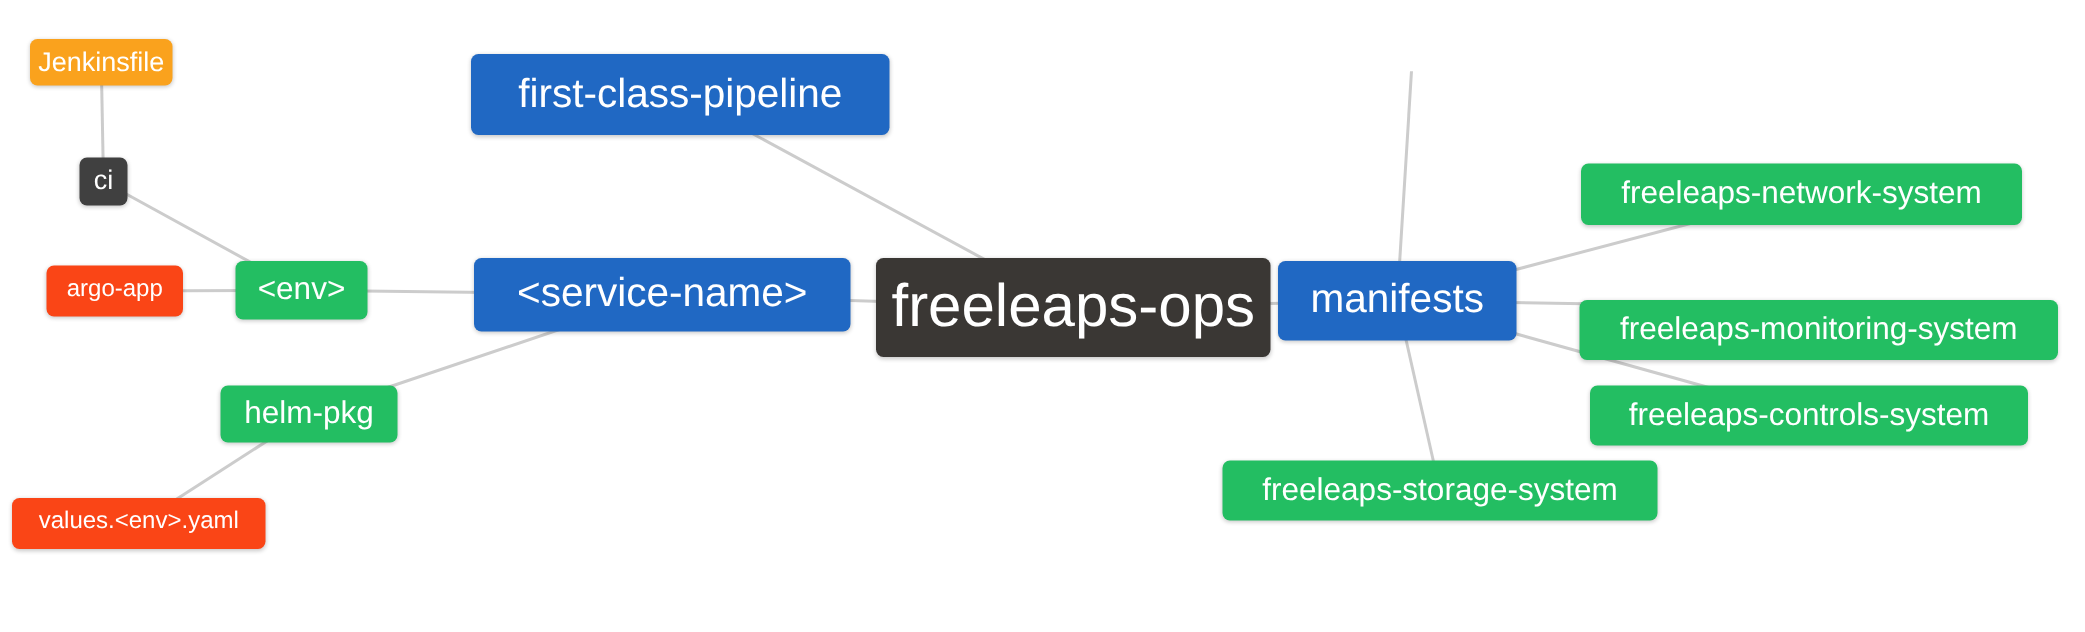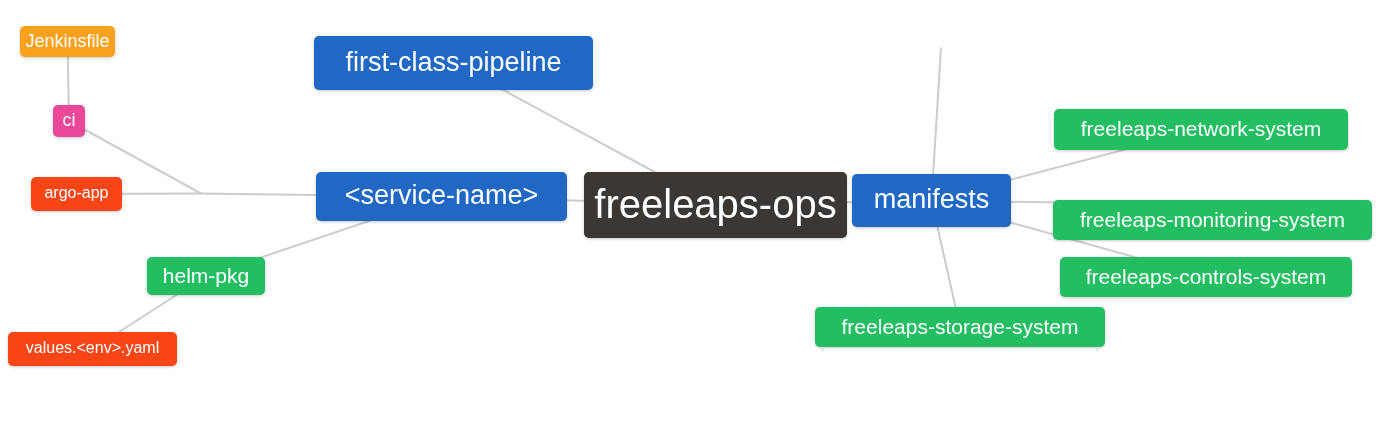--- a/index.html
+++ b/index.html
@@ -63,25 +63,28 @@
       <line x1="715.5" y1="205" x2="931.5" y2="200.5" stroke="#cccccc" stroke-width="2"></line>
       <line x1="931.5" y1="200.5" x2="941" y2="47.5" stroke="#cccccc" stroke-width="2"></line>
       <line x1="931.5" y1="200.5" x2="1201" y2="129.5" stroke="#cccccc" stroke-width="2"></line>
       <line x1="931.5" y1="200.5" x2="1212.5" y2="205" stroke="#cccccc" stroke-width="2"></line>
       <line x1="931.5" y1="200.5" x2="1206" y2="277" stroke="#cccccc" stroke-width="2"></line>
       <line x1="931.5" y1="200.5" x2="960" y2="327" stroke="#cccccc" stroke-width="2"></line>
     </svg>
 <div class="node size-xs" style="left: 20px; top: 26px; width: 95px; height: 31px; background: rgb(250, 162, 29); color: rgb(255, 255, 255);">
       <span>Jenkinsfile</span>
     </div>
-    <div class="node size-xs" style="left: 53px; top: 105px; width: 32px; height: 32px; background: #ec4899; color: rgb(255, 255, 255);">
+    <div class="node size-xs" style="left: 53px; top: 105px; width: 32px; height: 32px; background: #404040; color: rgb(255, 255, 255);">
       <span>ci</span>
     </div>
     <div class="node size-sm" style="left: 31px; top: 177px; width: 91px; height: 34px; background: rgb(250, 69, 22); color: rgb(255, 255, 255);">
       <span>argo-app</span>
+    </div>
+    <div class="node size-md" style="left: 157px; top: 174px; width: 88px; height: 39px; background: rgb(35, 190, 98); color: rgb(255, 255, 255);">
+      <span>&lt;env&gt;</span>
     </div>
     <div class="node size-md" style="left: 147px; top: 257px; width: 118px; height: 38px; background: rgb(35, 190, 98); color: rgb(255, 255, 255);">
       <span>helm-pkg</span>
     </div>
     <div class="node size-sm" style="left: 8px; top: 332px; width: 169px; height: 34px; background: rgb(250, 69, 22); color: rgb(255, 255, 255);">
       <span>values.&lt;env&gt;.yaml</span>
     </div>
     <div class="node size-lg" style="left: 314px; top: 36px; width: 279px; height: 54px; background: rgb(32, 104, 195); color: rgb(255, 255, 255);">
       <span>first-class-pipeline</span>
     </div>

